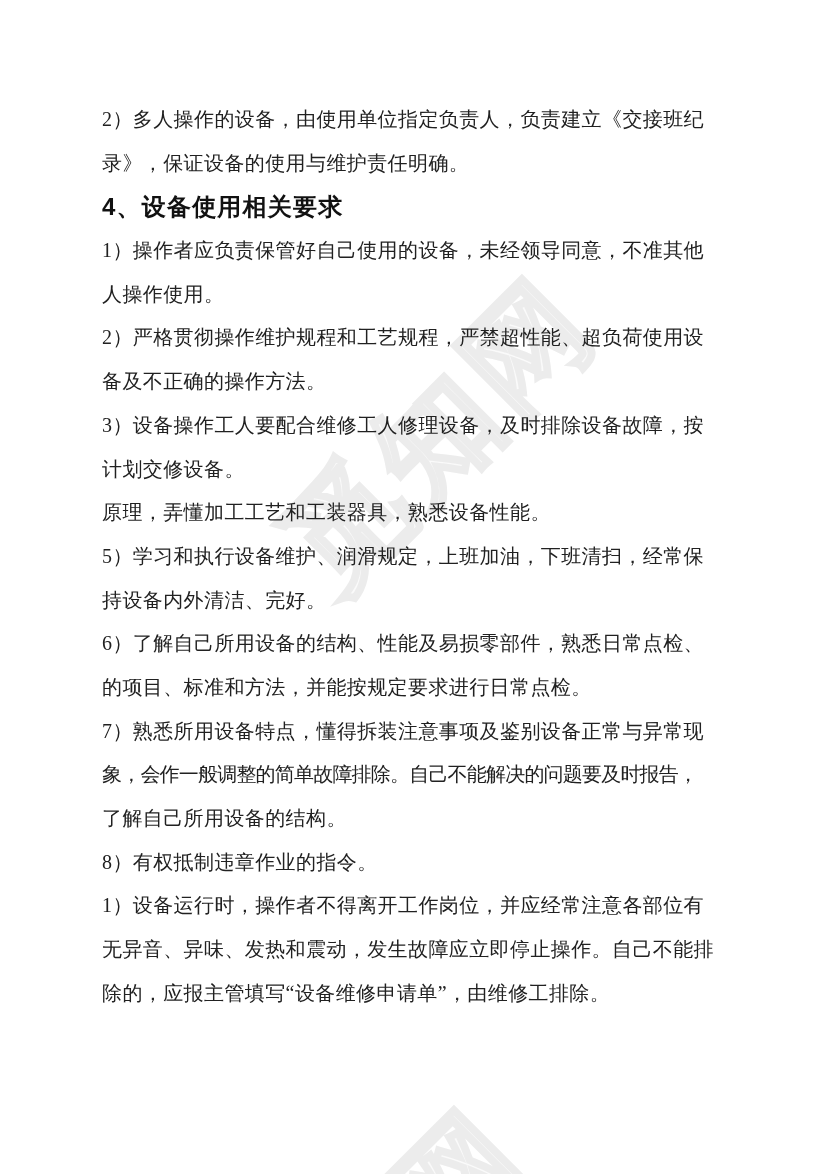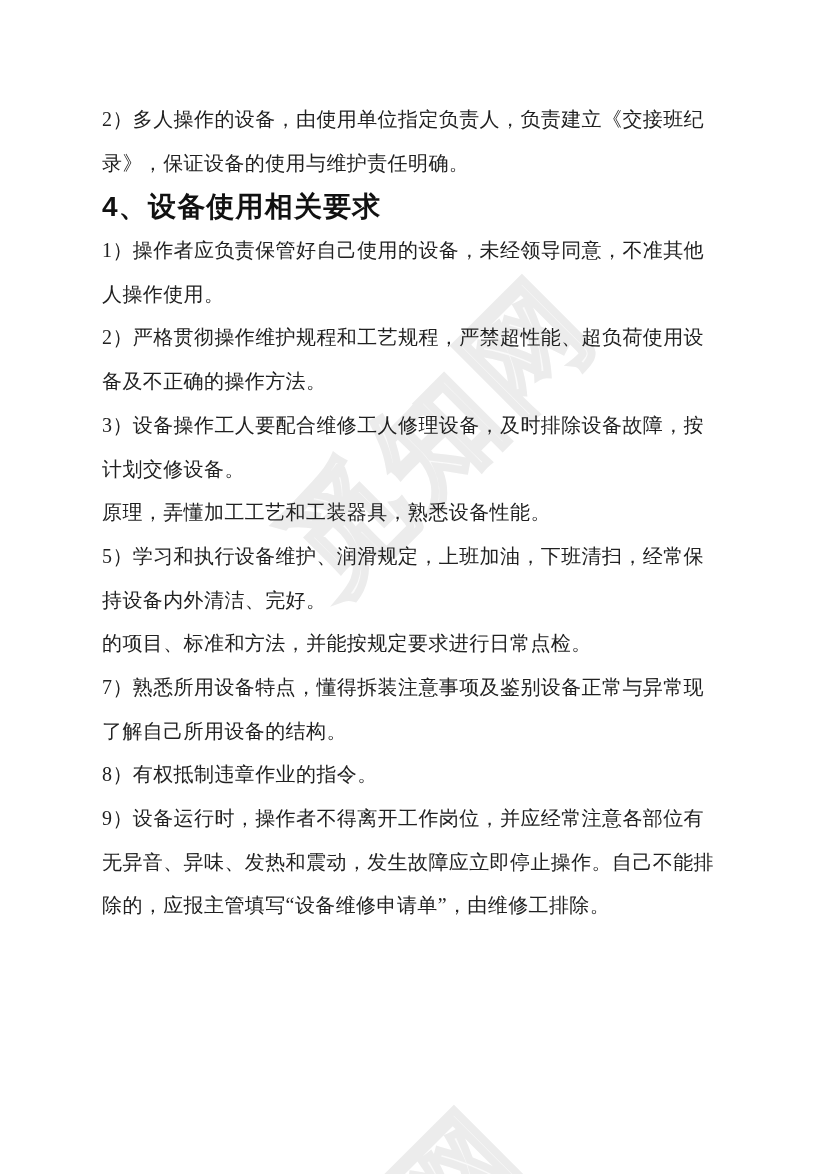--- a/index.html
+++ b/index.html
@@ -42,21 +42,21 @@
     line-height: 43.7px;
     white-space: nowrap;
     font-size: 20px;
     letter-spacing: 0.4px;
     color: #212121;
     font-family: "Liberation Serif", "DejaVu Serif", serif;
   }
   .line.heading {
     font-family: "Liberation Sans", "DejaVu Sans", sans-serif;
     font-weight: 700;
-    font-size: 28px;
+    font-size: 24px;
     letter-spacing: 1.2px;
     color: #111111;
   }
   .line.tight {
     letter-spacing: -0.8px;
   }
 </style>
 </head>
 <body>
 
@@ -69,21 +69,23 @@
       <div class="line heading">4、设备使用相关要求</div>
       <div class="line">1）操作者应负责保管好自己使用的设备，未经领导同意，不准其他</div>
       <div class="line">人操作使用。</div>
       <div class="line">2）严格贯彻操作维护规程和工艺规程，严禁超性能、超负荷使用设</div>
       <div class="line">备及不正确的操作方法。</div>
       <div class="line">3）设备操作工人要配合维修工人修理设备，及时排除设备故障，按</div>
       <div class="line">计划交修设备。</div>
       <div class="line">原理，弄懂加工工艺和工装器具，熟悉设备性能。</div>
       <div class="line">5）学习和执行设备维护、润滑规定，上班加油，下班清扫，经常保</div>
       <div class="line">持设备内外清洁、完好。</div>
+      <div class="line">6）了解自己所用设备的结构、性能及易损零部件，熟悉日常点检、</div>
       <div class="line">的项目、标准和方法，并能按规定要求进行日常点检。</div>
       <div class="line">7）熟悉所用设备特点，懂得拆装注意事项及鉴别设备正常与异常现</div>
+      <div class="line tight">象，会作一般调整的简单故障排除。自己不能解决的问题要及时报告，</div>
       <div class="line">了解自己所用设备的结构。</div>
       <div class="line">8）有权抵制违章作业的指令。</div>
-      <div class="line">9）设备运行时，操作者不得离开工作岗位，并应经常注意各部位有</div>
+      <div class="line">1）设备运行时，操作者不得离开工作岗位，并应经常注意各部位有</div>
       <div class="line">无异音、异味、发热和震动，发生故障应立即停止操作。自己不能排</div>
       <div class="line">除的，应报主管填写“设备维修申请单”，由维修工排除。</div>
     </div>
 </div>
 
 </body></html>

